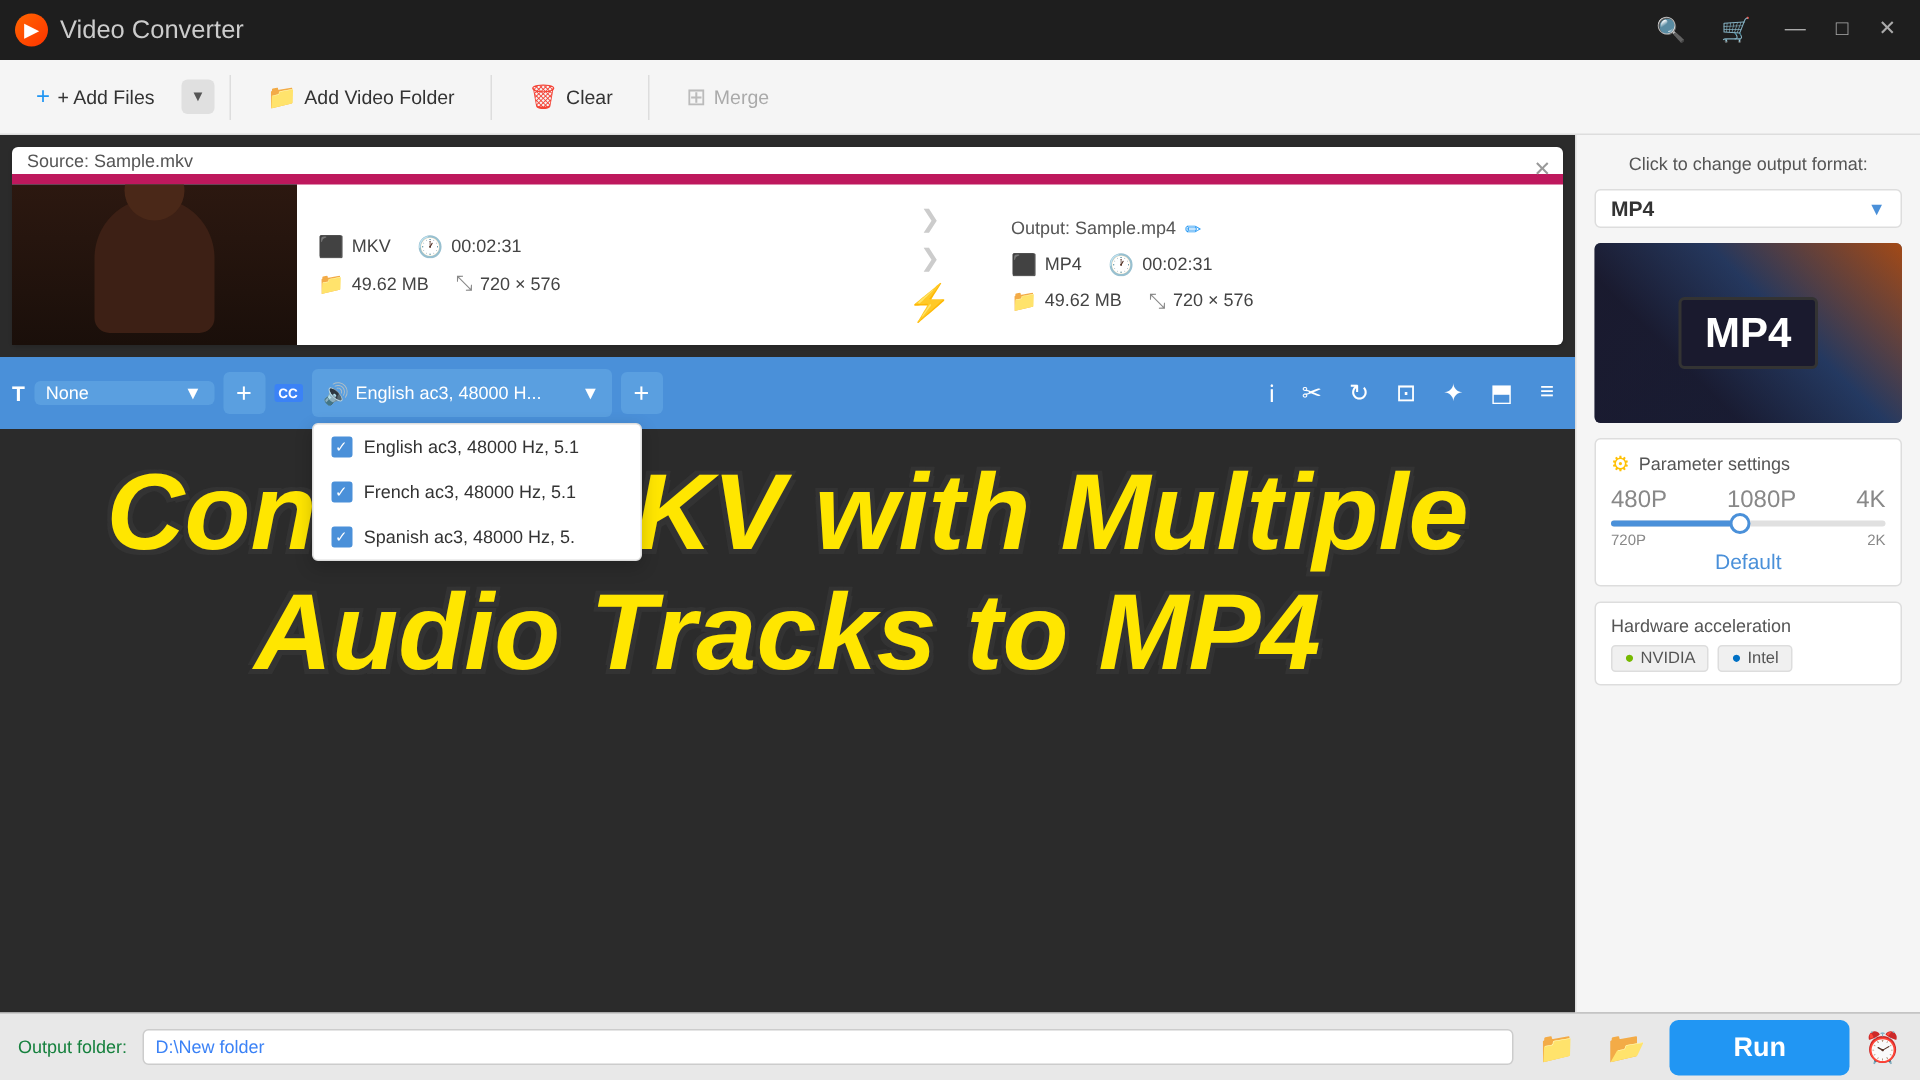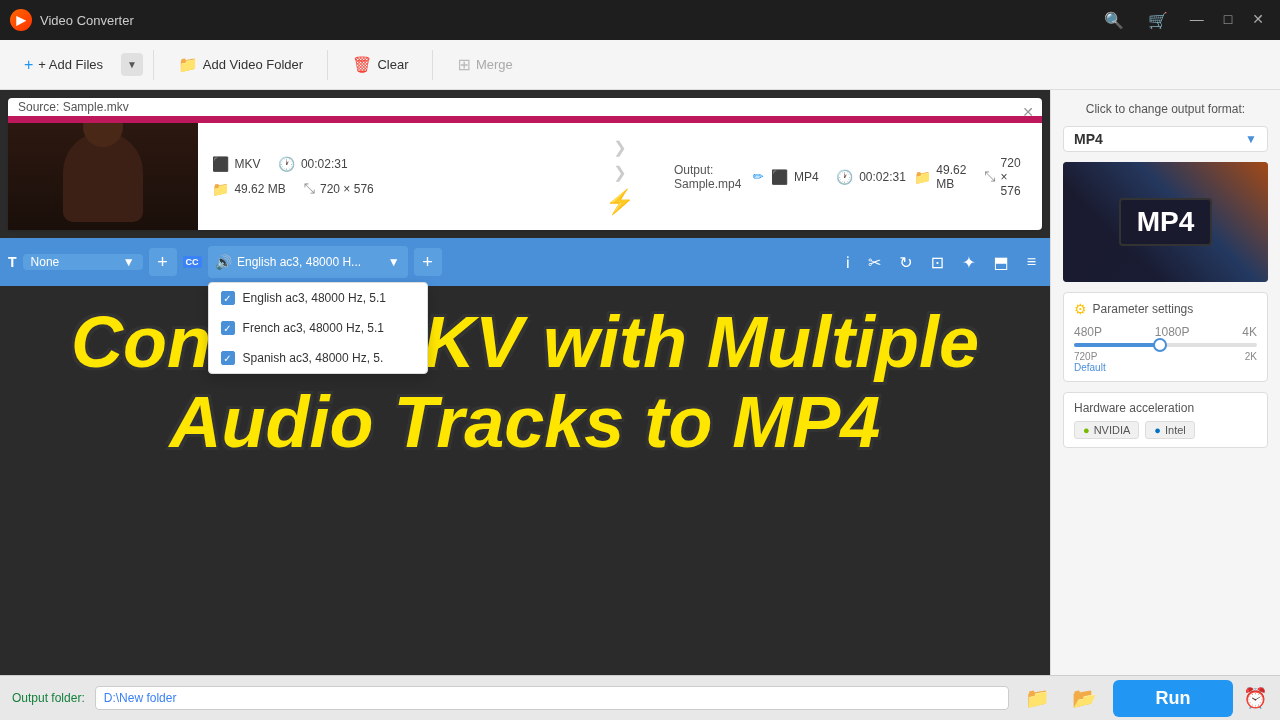--- a/index.html
+++ b/index.html
@@ -25,21 +25,21 @@
       width: 22px;
       height: 22px;
       margin-right: 8px;
       background: linear-gradient(135deg, #ff6600, #ff3300);
       border-radius: 50%;
       display: flex; align-items: center; justify-content: center;
       font-size: 12px; color: white; font-weight: bold;
     }
     .title-bar-title {
       color: #ccc;
-      font-size: 13px;
+      font-size: 17px;
       flex: 1;
     }
     .title-bar-controls {
       display: flex;
       gap: 8px;
     }
     .title-bar-btn {
       color: #aaa;
       font-size: 14px;
       cursor: pointer;
@@ -212,21 +212,21 @@
     .lightning-bolt {
       color: #FFC107;
       font-size: 24px;
     }
 
     
     .output-section {
       flex: 1;
       padding: 10px 14px;
       display: flex;
-      flex-direction: row;
+      flex-direction: column;
       justify-content: center;
       gap: 8px;
       font-size: 12px;
       color: #444;
     }
     .output-header {
       display: flex;
       align-items: center;
       gap: 6px;
       color: #555;
@@ -412,21 +412,21 @@
       margin-bottom: 8px;
     }
     .param-icon { color: #FFC107; font-size: 14px; }
     .resolution-slider {
       width: 100%;
       position: relative;
     }
     .slider-labels-top {
       display: flex;
       justify-content: space-between;
-      font-size: 12px;
+      font-size: 16px;
       color: #888;
       margin-bottom: 4px;
     }
     .slider-track {
       height: 4px;
       background: #e0e0e0;
       border-radius: 2px;
       position: relative;
       margin-bottom: 4px;
     }
@@ -447,22 +447,23 @@
       left: 43%;
       cursor: pointer;
     }
     .slider-labels-bottom {
       display: flex;
       justify-content: space-between;
       font-size: 10px;
       color: #888;
     }
     .default-label {
-      font-size: 10px;
+      font-size: 14px;
       color: #4a90d9;
+      text-align: center;
     }
 
     .hw-accel {
       background: white;
       border: 1px solid #ddd;
       border-radius: 4px;
       padding: 8px 10px;
     }
     .hw-header {
       font-size: 12px;

